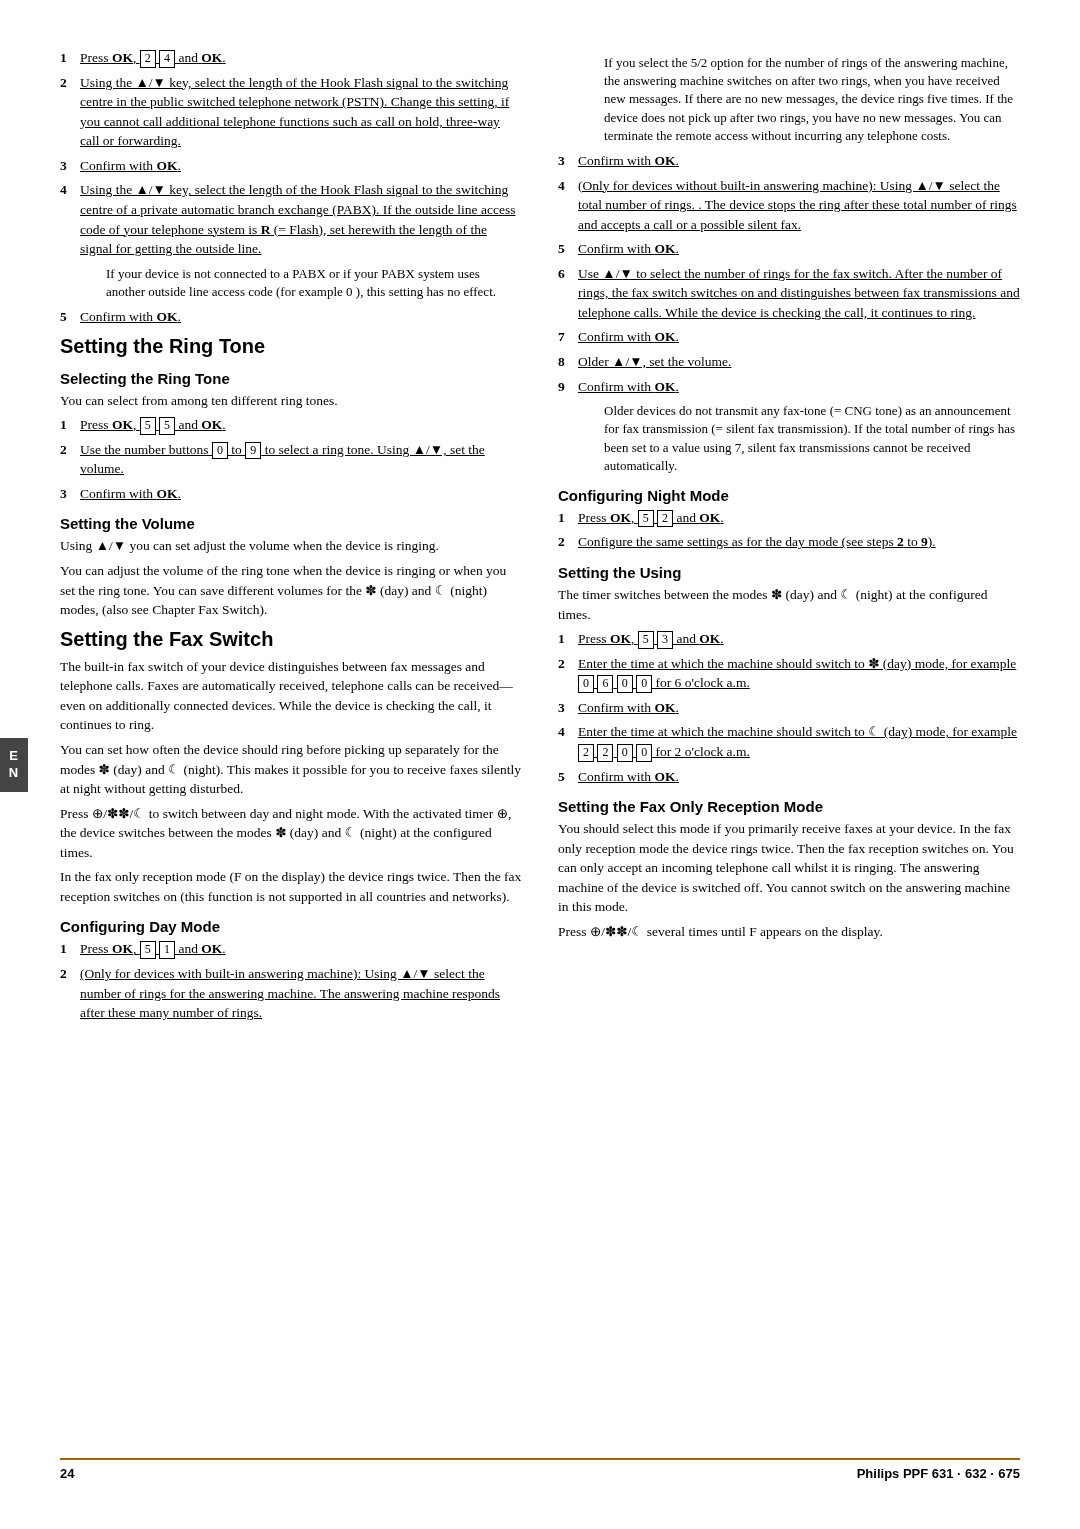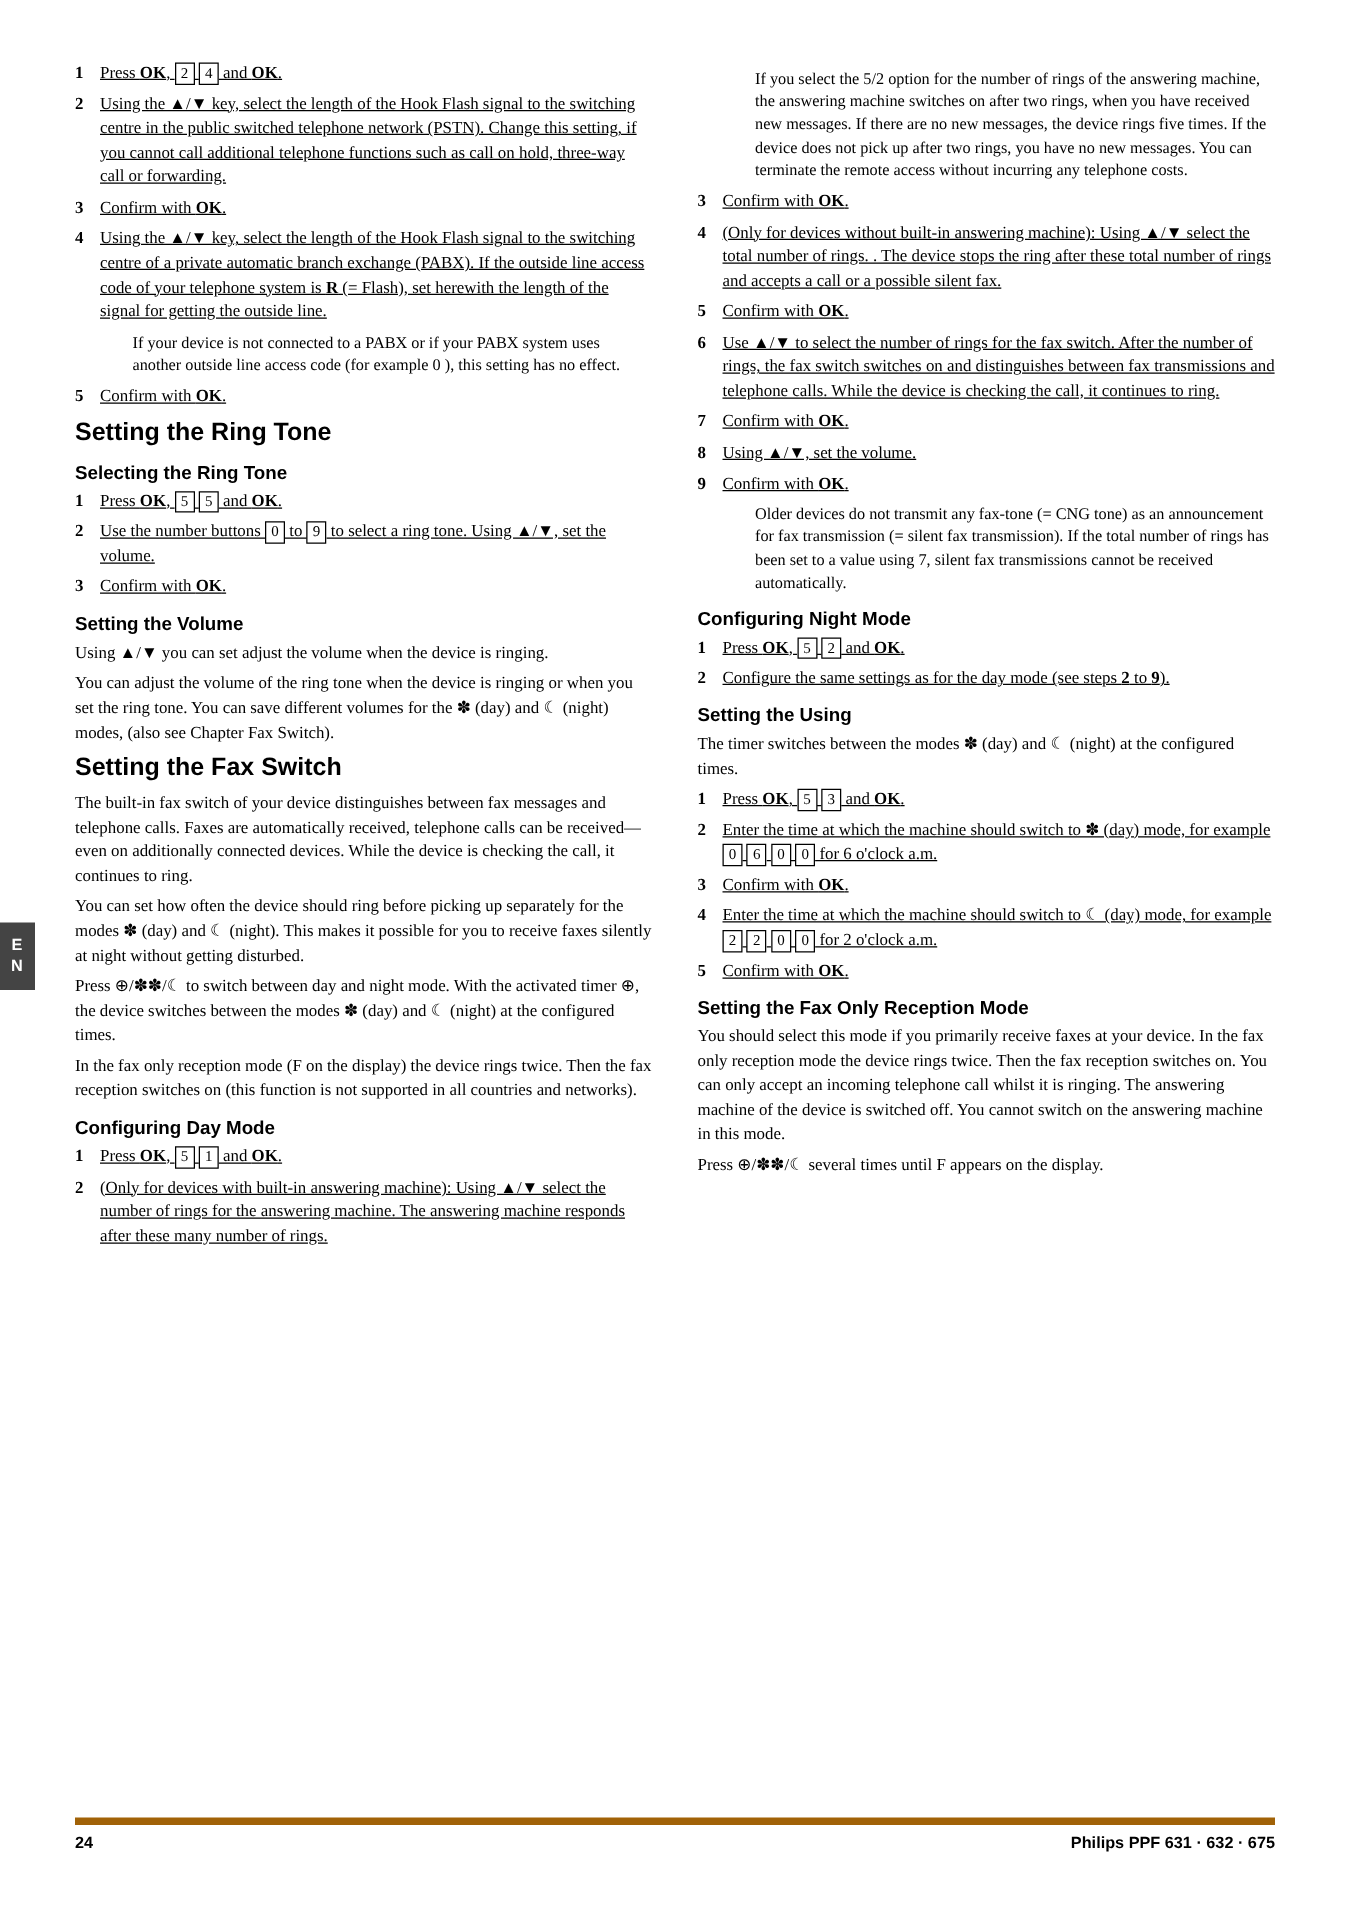--- a/index.html
+++ b/index.html
@@ -87,21 +87,21 @@
       margin: 6px 0 6px 10px;
       line-height: 1.4;
     }
     .note-icon {
       min-width: 28px;
       font-size: 18px;
       margin-top: 2px;
     }
     .note-text { flex: 1; font-size: 13px; }
     .footer {
-      border-top: 6px solid #a16207;
+      border-top: 2px solid #a16207;
       display: flex;
       justify-content: space-between;
       align-items: center;
       padding-top: 6px;
       margin-top: 18px;
       font-family: Arial, sans-serif;
       font-size: 13px;
     }
     .footer-page { font-weight: bold; }
     .footer-model { font-weight: bold; }
@@ -143,20 +143,21 @@
       <ol class="steps">
         <li>
           <span class="step-num bold">5</span>
           <span class="step-content">Confirm with <strong>OK</strong>.</span>
         </li>
       </ol>
 
       <div class="section-title">Setting the Ring Tone</div>
 
       <div class="subsection-title">Selecting the Ring Tone</div>
+      <p>You can select from among ten different ring tones.</p>
 
       <ol class="steps">
         <li>
           <span class="step-num bold">1</span>
           <span class="step-content">Press <strong>OK</strong>, <span class="kbd">5</span> <span class="kbd">5</span> and <strong>OK</strong>.</span>
         </li>
         <li>
           <span class="step-num bold">2</span>
           <span class="step-content">Use the number buttons <span class="kbd">0</span> to <span class="kbd">9</span> to select a ring tone. Using ▲/▼, set the volume.</span>
         </li>
@@ -213,21 +214,21 @@
         <li>
           <span class="step-num bold">6</span>
           <span class="step-content">Use ▲/▼ to select the number of rings for the fax switch. After the number of rings, the fax switch switches on and distinguishes between fax transmissions and telephone calls. While the device is checking the call, it continues to ring.</span>
         </li>
         <li>
           <span class="step-num bold">7</span>
           <span class="step-content">Confirm with <strong>OK</strong>.</span>
         </li>
         <li>
           <span class="step-num bold">8</span>
-          <span class="step-content">Using ▲/▼, set the volume.</span>
+          <span class="step-content">Older ▲/▼, set the volume.</span>
         </li>
         <li>
           <span class="step-num bold">9</span>
           <span class="step-content">Confirm with <strong>OK</strong>.</span>
         </li>
       </ol>
 
       <div class="note-box">
         <span class="note-icon">🖊⃞</span>
         <span class="note-text">Older devices do not transmit any fax-tone (= CNG tone) as an announcement for fax transmission (= silent fax transmission). If the total number of rings has been set to a value using 7, silent fax transmissions cannot be received automatically.</span>

